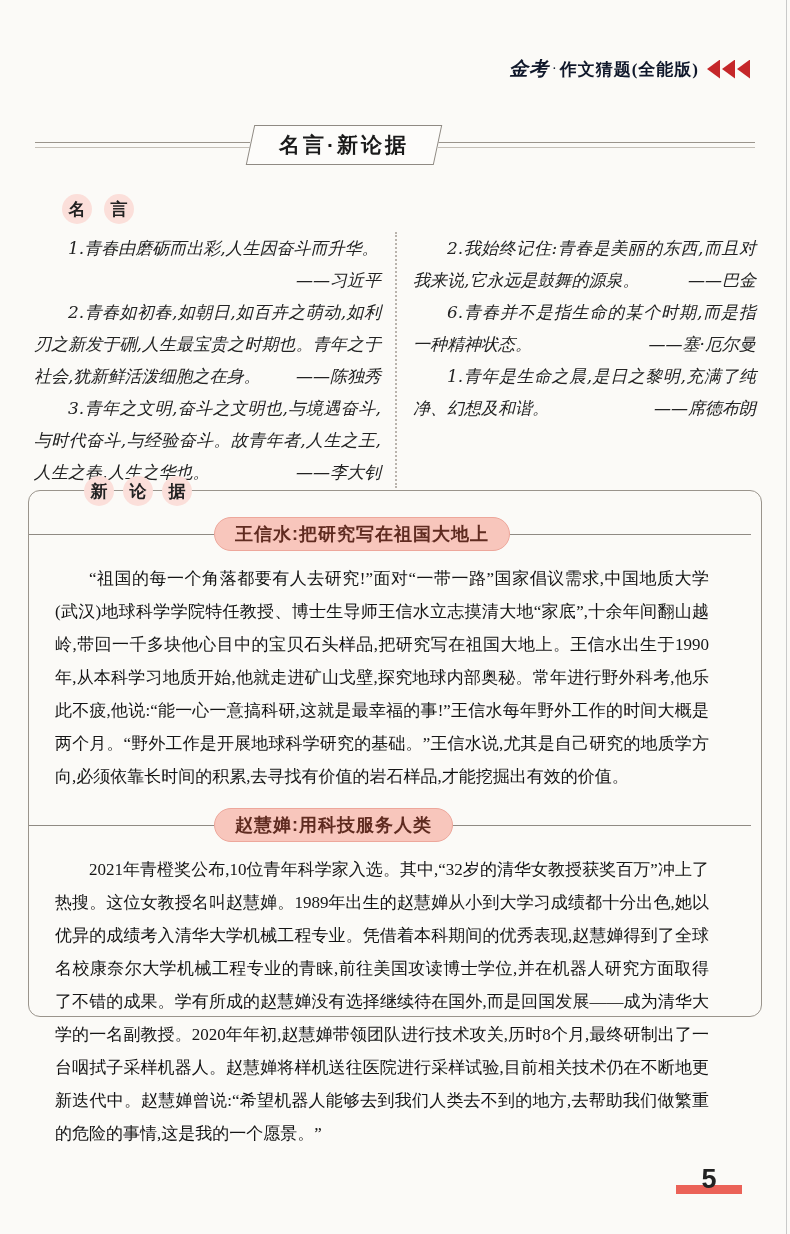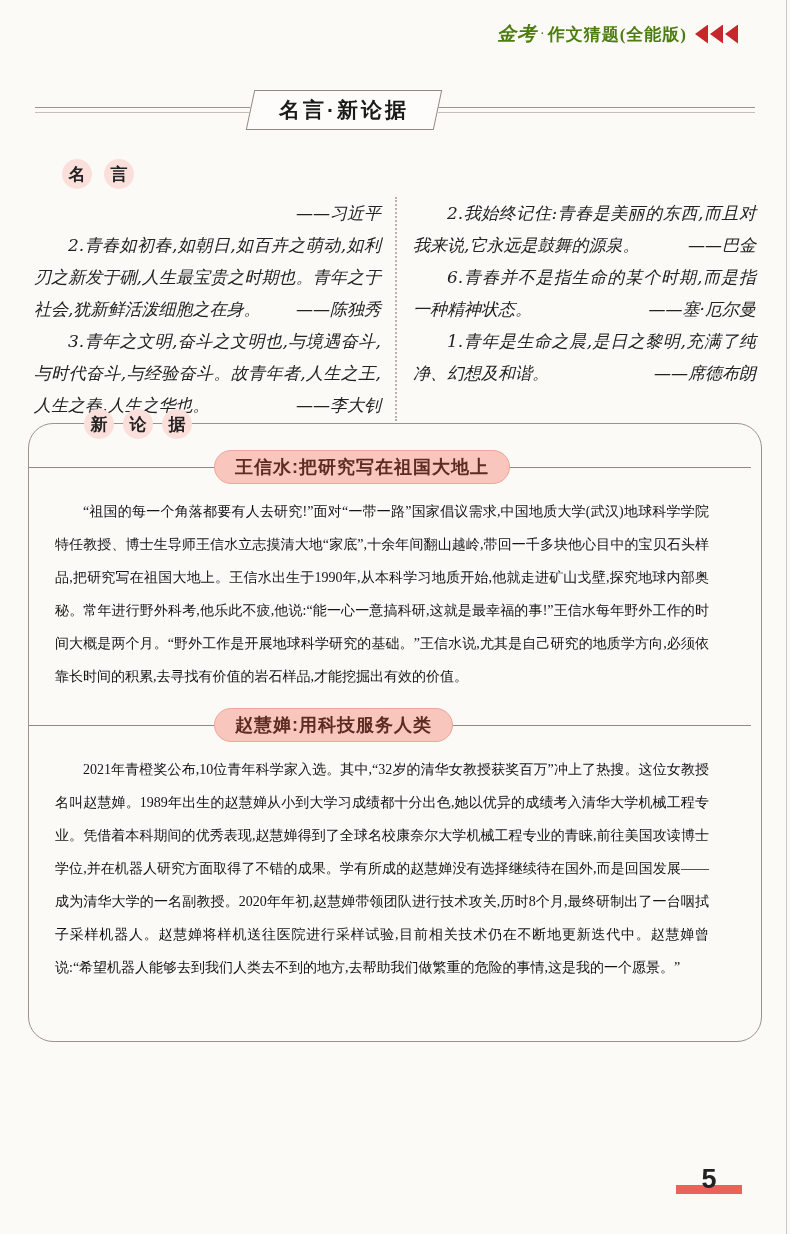--- a/index.html
+++ b/index.html
@@ -13,24 +13,24 @@
     font-family:"Liberation Serif", serif;
     color:#1a1a1a;
   }
   .page-right-edge{
     position:absolute;top:0;right:3px;width:1px;height:100%;
     background:#c9c9c9;
   }
 
   
   .header{
-    margin-top:21px;
+    margin-top:56px;
     display:flex;justify-content:flex-end;align-items:center;
-    padding-right:52px;
-    color:#4d7c0f;
+    padding-right:40px;
+    color:#0f172a;
   }
   .header .brand{
     font-weight:700;font-size:19px;font-style:italic;letter-spacing:1px;
   }
   .header .sep{font-size:14px;margin:0 3px;}
   .header .booktitle{
     font-size:17px;letter-spacing:1px;font-weight:600;
   }
   .header .arrows{display:flex;margin-left:6px;}
   .header .arrow{
@@ -101,23 +101,23 @@
     font-family:"DejaVu Serif", serif;
     color:#222;
   }
   .quote::after{content:"";display:block;clear:both;}
   .quote .author{float:right;font-style:italic;}
 
   
   .round-box{
     position:relative;z-index:1;
     margin:-16px 28px 0 28px;
-    height:619px;box-sizing:border-box;
+    height:527px;box-sizing:border-box;
     border:1.5px solid #9a948c;
-    border-radius:25px;
+    border-radius:12px;
     padding:24px 36px 0 26px;
     background:transparent;
   }
   .pill-row{
     display:flex;align-items:center;
     margin:0 -26px;
     height:38px;
   }
   .pill-row::before{content:"";width:185px;border-top:1px solid #8f8a83;}
   .pill-row::after{content:"";flex:1;border-top:1px solid #8f8a83;}
@@ -126,21 +126,21 @@
     border:1px solid #eda79b;
     border-radius:17px;
     padding:4px 20px;
     font-size:18px;font-weight:700;letter-spacing:1px;
     color:#5f2b20;
     font-family:"Liberation Sans", sans-serif;
     white-space:nowrap;
   }
   .body-para{
     margin:9px 16px 13px 0;
-    font-size:14px;line-height:33px;
+    font-size:17px;line-height:33px;
     text-align:justify;
     text-indent:2em;
     color:#141414;
     font-family:"Liberation Serif", serif;
   }
 
   
   .page-num{
     position:absolute;right:46px;bottom:40px;
     width:70px;
@@ -181,21 +181,21 @@
     <div class="dline right"></div>
   </div>
 
   <div class="sec-label label-mingyan">
     <span class="ch">名</span>
     <span class="ch">言</span>
   </div>
 
   <div class="columns">
     <div class="col left">
-      <p class="quote"><span class="author">——习近平</span></p>
+      <p class="quote"><span>1.青春由磨砺而出彩,人生因奋斗而升华。</span><span class="author">——习近平</span></p>
       <p class="quote"><span>2.青春如初春,如朝日,如百卉之萌动,如利刃之新发于硎,人生最宝贵之时期也。青年之于社会,犹新鲜活泼细胞之在身。</span><span class="author">——陈独秀</span></p>
       <p class="quote"><span>3.青年之文明,奋斗之文明也,与境遇奋斗,与时代奋斗,与经验奋斗。故青年者,人生之王,人生之春,人生之华也。</span><span class="author">——李大钊</span></p>
     </div>
     <div class="col right">
       <p class="quote"><span>2.我始终记住:青春是美丽的东西,而且对我来说,它永远是鼓舞的源泉。</span><span class="author">——巴金</span></p>
       <p class="quote"><span>6.青春并不是指生命的某个时期,而是指一种精神状态。</span><span class="author">——塞·厄尔曼</span></p>
       <p class="quote"><span>1.青年是生命之晨,是日之黎明,充满了纯净、幻想及和谐。</span><span class="author">——席德布朗</span></p>
     </div>
   </div>
 

